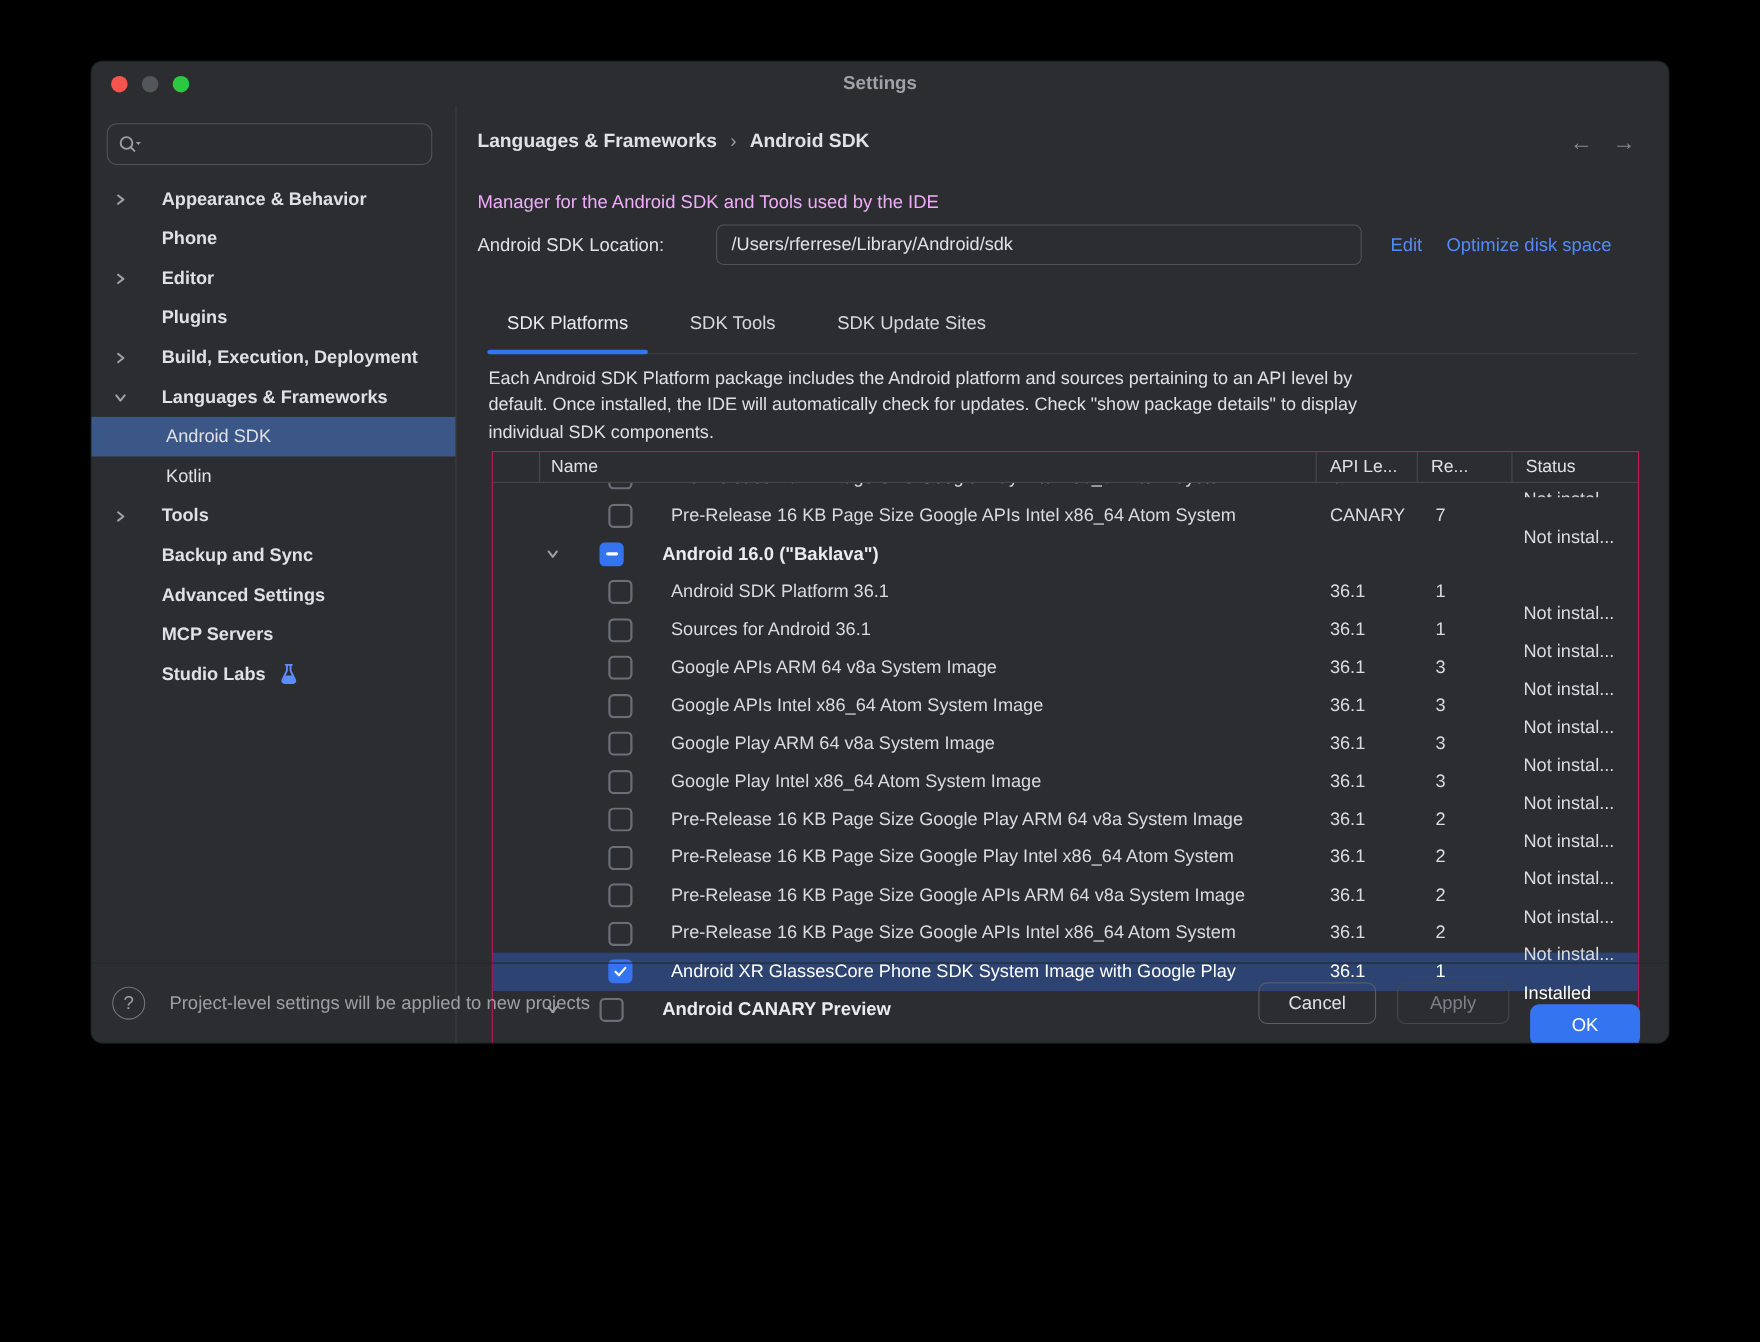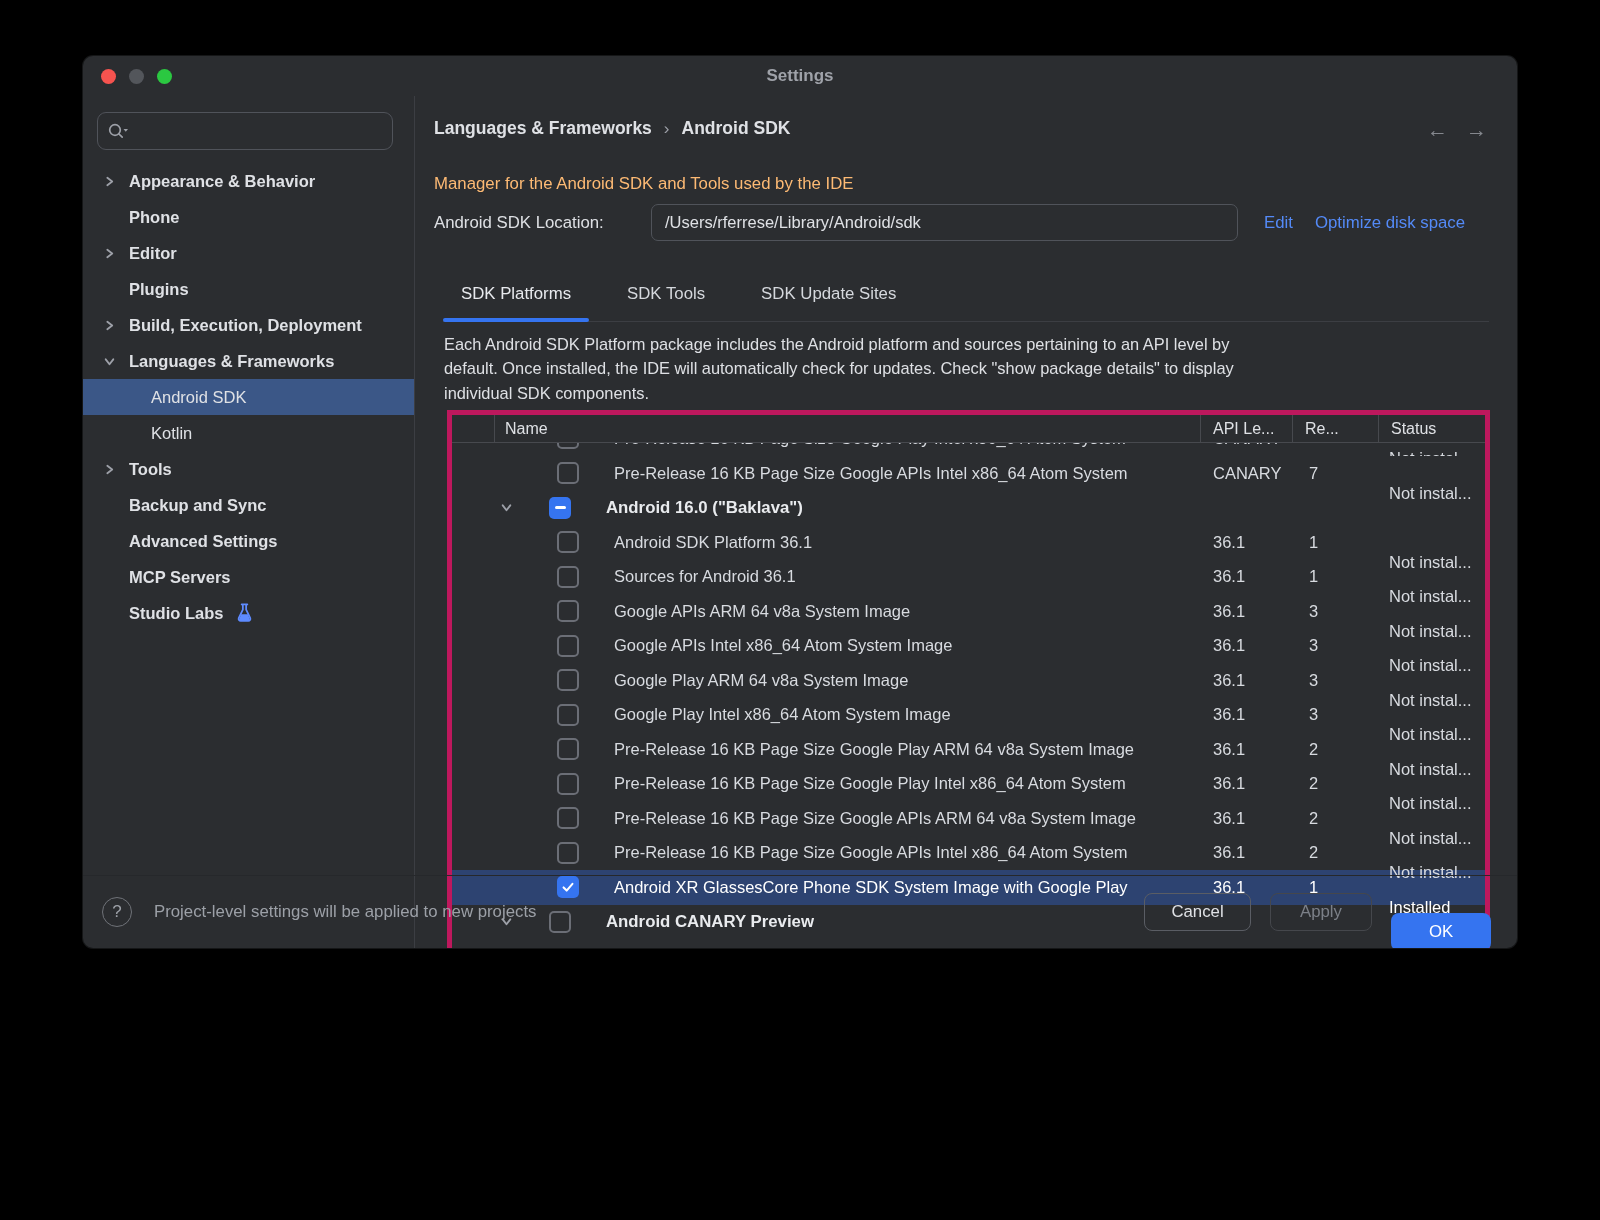--- a/index.html
+++ b/index.html
@@ -16,53 +16,53 @@
   .win-title { text-align:center; line-height:40px; font-weight:700; font-size:17px; color:#9FA2A9; }
 
   
   .sidebar { position:absolute; top:40px; left:0; width:332px; height:923px; border-right:1px solid #3C3E43; }
   .search-box { position:absolute; left:14px; top:16px; width:296px; height:38px;
                 border:1px solid #50535A; border-radius:9px; display:flex; align-items:center; padding:0 9px; }
   .search-box input { flex:1; background:transparent; border:none; outline:none; color:#DFE1E5; font-size:16px; font-family:inherit; }
   .nav { position:absolute; top:67px; left:0; right:0; }
   .nav-item { height:36px; display:flex; align-items:center; font-weight:700; font-size:16.5px; color:#DFE1E5; cursor:default; }
   .nav-item .chev-slot { width:24px; margin-left:14px; display:flex; justify-content:center; flex:none; }
-  .nav-item .nav-label { margin-left:8px; white-space:nowrap; }
+  .nav-item .nav-label { margin-left:26px; white-space:nowrap; }
   .nav-item.indent1 { font-weight:400; }
   .nav-item.indent1 .nav-label { margin-left:30px; }
   .nav-item.selected { background:var(--sidebar-sel,#3B5787); }
   .chev { width:13px; height:13px; }
   .chev.down { transform:rotate(90deg); }
   .flask { width:19px; height:20px; margin-left:12px; }
 
   
   .content { position:absolute; left:333px; top:40px; right:0; height:923px; }
   .breadcrumb { position:absolute; left:18px; top:22px; font-size:17.5px; font-weight:700; color:#DFE1E5; display:flex; gap:12px; align-items:center; }
   .breadcrumb .sep { color:#9DA0A8; font-weight:400; font-size:17px; }
   .nav-arrows { position:absolute; right:30px; top:22px; display:flex; gap:18px; font-size:21px; color:#84878D; }
   .nav-arrows span { cursor:default; }
-  .subtitle { position:absolute; left:18px; top:78px; font-size:16.8px; color:#fdba74; }
+  .subtitle { position:absolute; left:18px; top:78px; font-size:16.8px; color:#f0abfc; }
 
   .loc-row { position:absolute; left:18px; top:108px; display:flex; align-items:center; }
   .loc-label { font-size:16.8px; color:#DEE0E4; width:217px; }
   .loc-input { width:587px; height:37px; border:1px solid #50535A; border-radius:7px; background:transparent;
                color:#DFE1E5; font-size:16.5px; font-family:inherit; padding:0 13px; outline:none; }
   .loc-links { display:flex; gap:22px; margin-left:26px; }
   .link { color:var(--link,#548AF7); font-size:16.8px; cursor:pointer; white-space:nowrap; }
 
   .tabsbar { position:absolute; left:27px; right:28px; top:170px; height:56px; border-bottom:1px solid #3C3E43; display:flex;gap:20px; }
   .tab { position:relative; padding:0 18px; display:flex; align-items:center; font-size:16.8px; color:#D5D8DD; cursor:default; }
   .tab .tab-underline { display:none; position:absolute; left:0; right:0; bottom:-1px; height:4px; border-radius:3px; background:var(--accent,#3574F0); }
   .tab.selected { color:#E8EAEE; }
   .tab.selected .tab-underline { display:block; }
 
   .description { position:absolute; left:28px; top:236px; width:1050px; font-size:16.4px; line-height:24.4px; color:#DEE0E4; }
 
   
-  .pkg-table { position:absolute; left:31px; top:314px; width:1043px; height:552px; border:5px solid #be185d; overflow:hidden; }
+  .pkg-table { position:absolute; left:31px; top:314px; width:1043px; height:552px; border:1px solid #be185d; overflow:hidden; }
   .thead { display:flex; height:28px; align-items:stretch; border-bottom:1px solid #47494E; font-size:16px; color:#DFE1E5; }
   .th { display:flex; align-items:center; border-right:1px solid #47494E; flex:none; }
   .th0 { width:43px; } .thname { width:706px; padding-left:10px; }
   .thapi { width:92px; padding-left:12px; } .threv { width:86px; padding-left:12px; }
   .thstatus { width:116px; padding-left:12px; border-right:none; }
 
   .trow { display:flex; height:34.5px; align-items:center; font-size:16.5px; color:#D8DBE0; }
   .name-cell { width:749px; flex:none; display:flex; align-items:center; overflow:hidden; white-space:nowrap;gap:20px; }
   .gchev { width:13px; height:13px; margin-left:48px; margin-right:16px; flex:none; transform:rotate(90deg); }
   .cb { width:22px; height:22px; flex:none; border-radius:5px; margin-right:15px; position:relative; display:flex; align-items:center; justify-content:center; }

